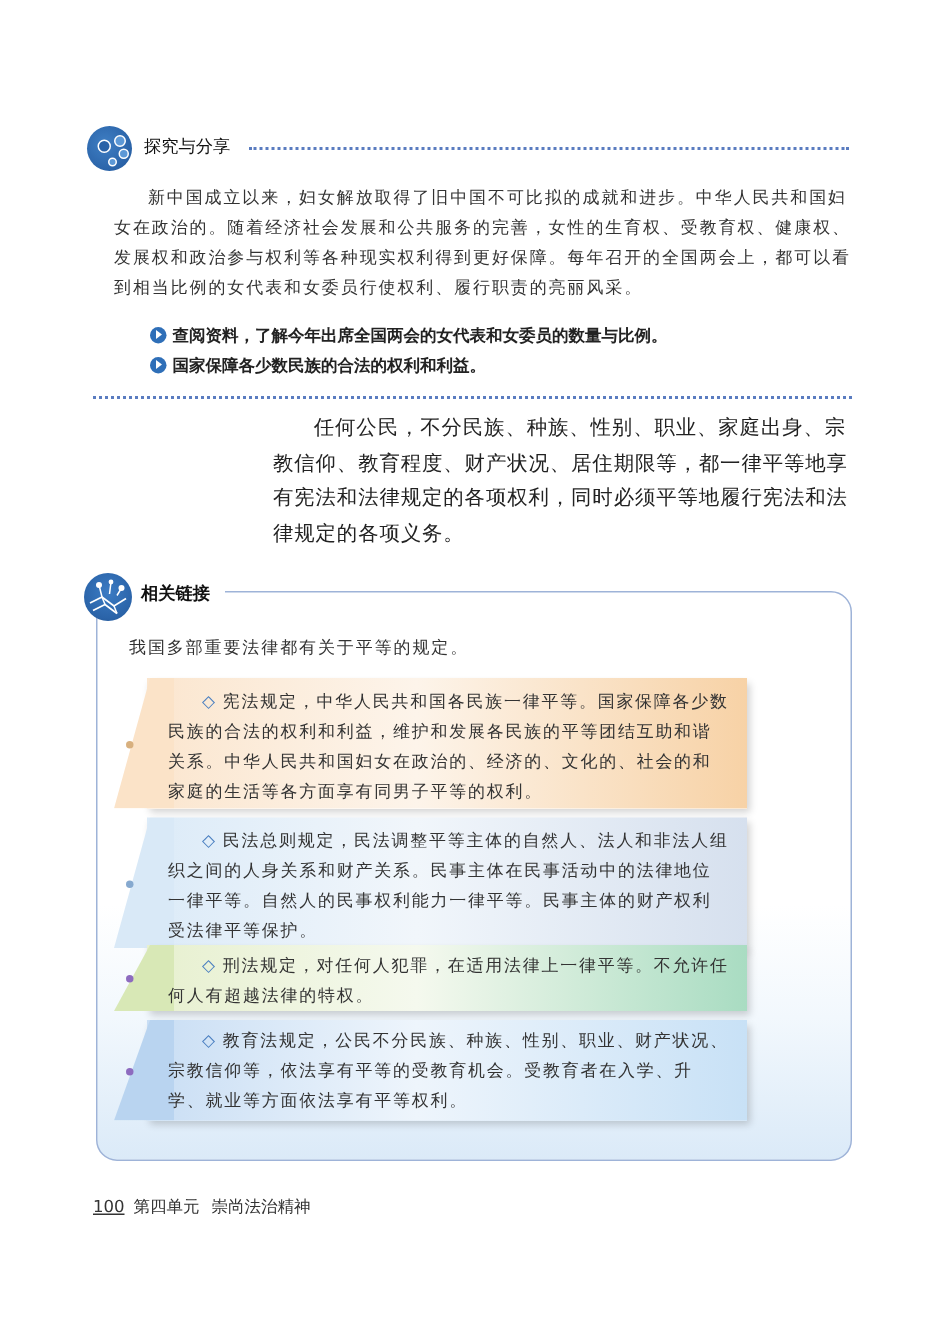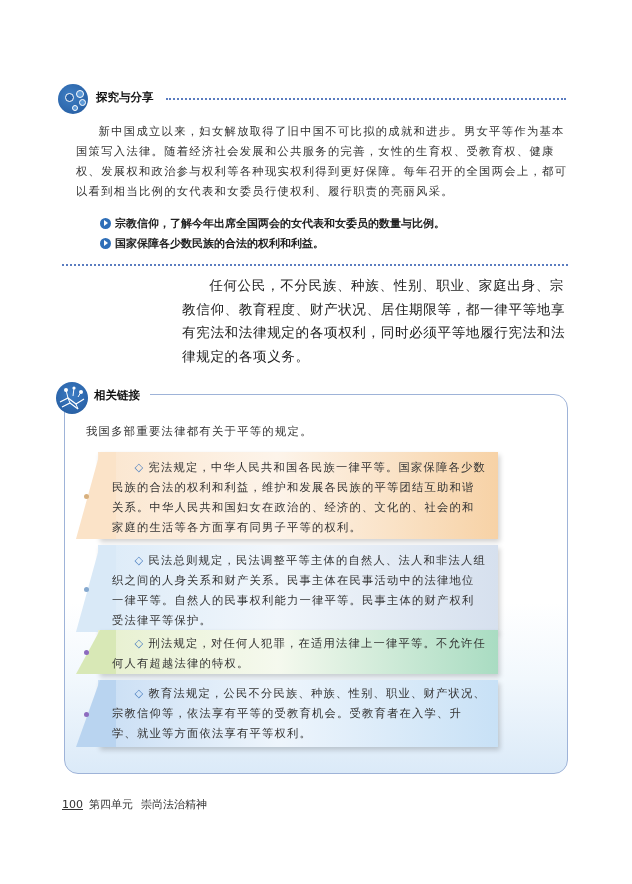--- a/index.html
+++ b/index.html
@@ -10,21 +10,21 @@
   .abs { position:absolute; }
 
   
   .explore-icon {
     left:58px; top:84px; width:30px; height:30px; border-radius:50%;
     background:radial-gradient(circle at 40% 40%, #3f7fc4 0%, #2a63a8 70%, #1e4f8c 100%);
   }
   .explore-icon .bub { position:absolute; border-radius:50%; background:#5c98d6; border:1px solid #fff; }
   .explore-title {
     left:96px; top:90px; font-family:"DejaVu Sans","Liberation Sans",sans-serif;
-    font-weight:bold; font-size:11.5px; color:#111;
+    font-weight:normal; font-size:11.5px; color:#111;
   }
   .dotted-top {
     left:166px; top:98px; width:400px; height:0;
     border-top:2px dotted #5a7cc0;
   }
   .explore-body {
     left:76px; top:122px; width:492px; font-size:11.3px; line-height:20px;
     text-indent:2em; letter-spacing:1.3px; color:#333;
   }
   .bullets { left:100px; top:213px; width:470px; }
@@ -124,26 +124,26 @@
 
 <div class="abs explore-icon">
   <span class="bub" style="left:18px;top:6px;width:6px;height:6px;"></span>
   <span class="bub" style="left:21px;top:15px;width:5px;height:5px;"></span>
   <span class="bub" style="left:14px;top:21px;width:4px;height:4px;"></span>
   <span class="bub" style="left:7px;top:9px;width:7px;height:7px;background:#2a63a8;"></span>
 </div>
 <div class="abs explore-title">探究与分享</div>
 <div class="abs dotted-top"></div>
 
-<div class="abs explore-body">新中国成立以来，妇女解放取得了旧中国不可比拟的成就和进步。男女平等作为基本国策写入法律。随着经济社会发展和公共服务的完善，女性的生育权、受教育权、健康权、发展权和政治参与权利等各种现实权利得到更好保障。每年召开的全国两会上，都可以看到相当比例的女代表和女委员行使权利、履行职责的亮丽风采。</div>
+<div class="abs explore-body">新中国成立以来，妇女解放取得了旧中国不可比拟的成就和进步。中华人民共和国妇女在政治的。随着经济社会发展和公共服务的完善，女性的生育权、受教育权、健康权、发展权和政治参与权利等各种现实权利得到更好保障。每年召开的全国两会上，都可以看到相当比例的女代表和女委员行使权利、履行职责的亮丽风采。</div>
 
 <div class="abs bullets">
   <div class="bullet-row">
     <span class="bullet-icon"></span>
-    <span>宗教信仰，了解今年出席全国两会的女代表和女委员的数量与比例。</span>
+    <span>查阅资料，了解今年出席全国两会的女代表和女委员的数量与比例。</span>
   </div>
   <div class="bullet-row">
     <span class="bullet-icon"></span>
     <span>国家保障各少数民族的合法的权利和利益。</span>
   </div>
 </div>
 <div class="abs dotted-bottom"></div>
 
 <div class="abs main-para">任何公民，不分民族、种族、性别、职业、家庭出身、宗教信仰、教育程度、财产状况、居住期限等，都一律平等地享有宪法和法律规定的各项权利，同时必须平等地履行宪法和法律规定的各项义务。</div>
 

